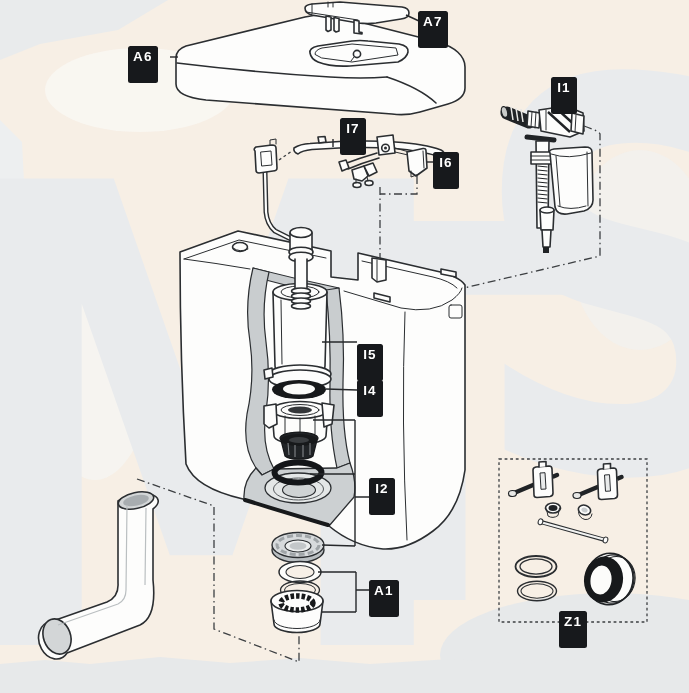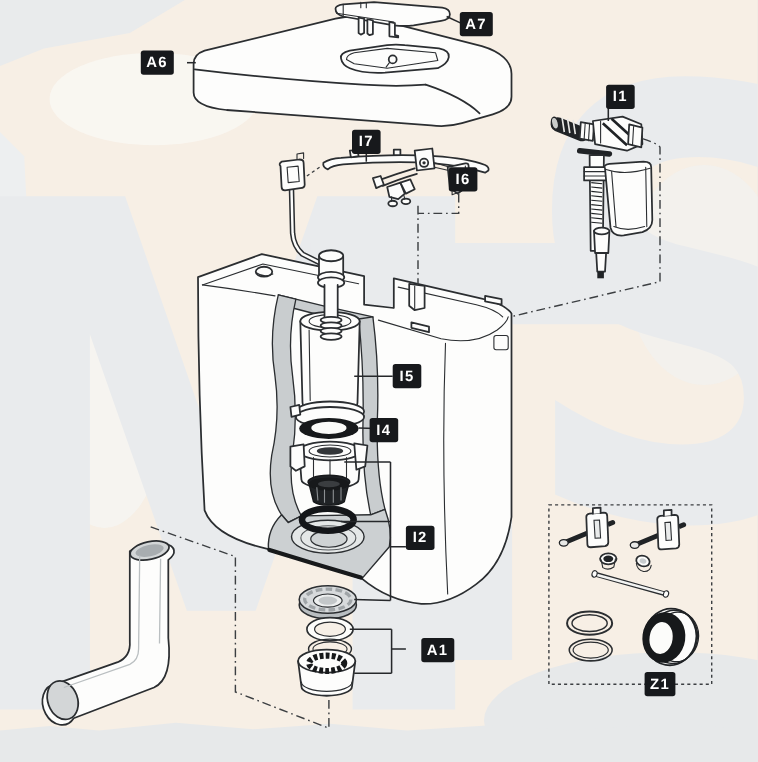--- a/index.html
+++ b/index.html
@@ -1,20 +1,20 @@
 <!DOCTYPE html>
 <html><head>
 <meta charset="utf-8">
 <style>
   html,body{margin:0;padding:0;background:#ddd;}
   .stage{position:relative;width:689px;height:693px;background:#f7efe5;overflow:hidden;
          font-family:"Liberation Sans",sans-serif;}
   .stage svg{position:absolute;left:0;top:0;}
   .plabel{position:absolute;background:#17191c;color:#fff;font-weight:bold;
-          font-size:13.5px;line-height:1;padding:4px 5px 4px 5px;border-radius:2.5px;
+          font-size:13.5px;line-height:1;padding:4px 5px 19px 5px;border-radius:2.5px;
           letter-spacing:1.2px;text-align:center;min-width:16px;}
   .ln{fill:none;stroke:#2b2e31;stroke-width:1.6;stroke-linecap:round;stroke-linejoin:round;}
   .thin{stroke-width:1;}
   .fw{fill:#fdfdfc;stroke:#2b2e31;stroke-width:1.6;stroke-linejoin:round;stroke-linecap:round;}
   .gy{fill:#c9cdcf;stroke:#2b2e31;stroke-width:1.2;stroke-linejoin:round;}
   .dash{fill:none;stroke:#3c3f42;stroke-width:1.3;stroke-dasharray:8 3.5 1.5 3.5;}
   .dot{fill:none;stroke:#3c3f42;stroke-width:1.3;stroke-dasharray:2.8 2.8;}
   .ldr{fill:none;stroke:#26282b;stroke-width:1.4;}
   .wm{font-weight:bold;fill:#e9ebed;font-family:"DejaVu Sans",sans-serif;}
 </style>
@@ -283,21 +283,21 @@
     <path class="ldr" d="M553,97 L553,110"></path>
     <path class="ldr" d="M322,342 L357,342"></path>
     <path class="ldr" d="M326,389 L357,390"></path>
     <path class="ldr" d="M313,420 L355,420 M310,474 L355,474 M322,545 L355,546 M355,420 L355,546 M355,497 L369,497"></path>
     <path class="ldr" d="M318,572 L356,572 M322,612 L356,612 M356,572 L356,612 M356,590 L369,590"></path>
   </g>
 </svg>
 
 <div class="plabel" style="left:418px;top:11px">A7</div>
 <div class="plabel" style="left:128px;top:46px">A6</div>
-<div class="plabel" style="left:320px;top:118px">I7</div>
-<div class="plabel" style="left:408px;top:152px">I6</div>
+<div class="plabel" style="left:340px;top:118px">I7</div>
+<div class="plabel" style="left:433px;top:152px">I6</div>
 <div class="plabel" style="left:551px;top:77px">I1</div>
-<div class="plabel" style="left:357px;top:331px">I5</div>
-<div class="plabel" style="left:336px;top:380px">I4</div>
+<div class="plabel" style="left:357px;top:344px">I5</div>
+<div class="plabel" style="left:357px;top:380px">I4</div>
 <div class="plabel" style="left:369px;top:478px">I2</div>
-<div class="plabel" style="left:383px;top:580px">A1</div>
-<div class="plabel" style="left:586px;top:611px">Z1</div>
+<div class="plabel" style="left:369px;top:580px">A1</div>
+<div class="plabel" style="left:559px;top:611px">Z1</div>
 </div>
 
 </body></html>

